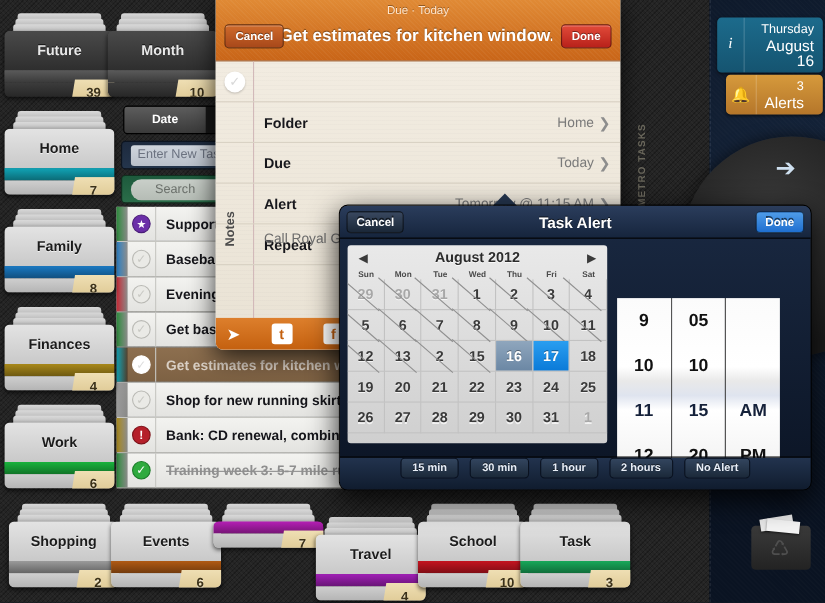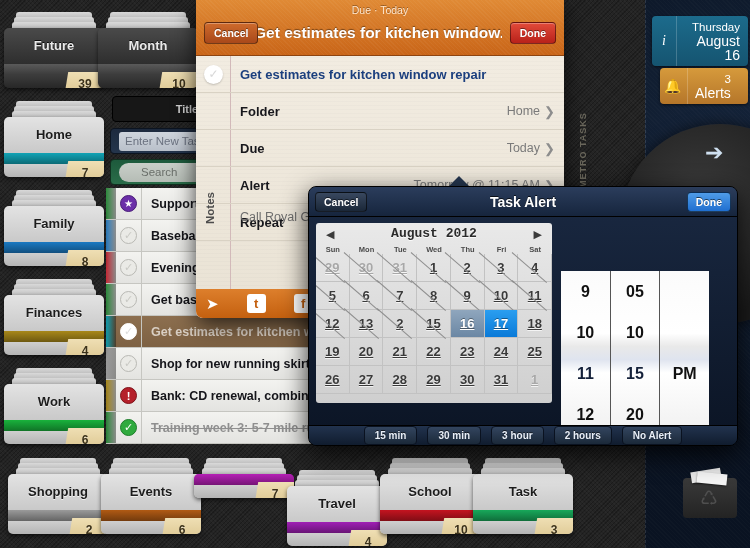--- a/index.html
+++ b/index.html
@@ -202,54 +202,53 @@
   .abtn { position:absolute; top:5px; height:20px; line-height:19px; padding:0 8px; border-radius:4px;
     font-size:10.5px; font-weight:bold; color:#fff; border:1px solid rgba(0,0,0,.6);
     text-shadow:0 -1px 0 rgba(0,0,0,.6); }
   .abtn.c { left:6px; background:linear-gradient(to bottom,#39485f,#1a2738); }
   .abtn.d { right:6px; background:linear-gradient(to bottom,#4f9ce8,#1f6fd0); }
 
   .cal { position:absolute; left:7px; top:36px; width:236px; height:180px;
     background:linear-gradient(to bottom,#e9e9e9,#cfcfcf); border-radius:3px; overflow:hidden; }
   .cal .nav { height:22px; position:relative; }
   .cal .mon { text-align:center; line-height:22px; font-size:13px; font-weight:bold; color:#2b2b2b;
-    text-shadow:0 1px 0 rgba(255,255,255,.8);font-family:Liberation Mono, monospace; }
+    text-shadow:0 1px 0 rgba(255,255,255,.8); }
   .cal .arr { position:absolute; top:5px; font-size:11px; color:#3a3a3a; }
   .cal .arr.l { left:10px; } .cal .arr.r { right:10px; }
   .cal .dow { display:grid; grid-template-columns:repeat(7,1fr); }
   .cal .dow span { text-align:center; font-size:7.5px; color:#4a4a4a; font-weight:bold; }
   .cal .grid { display:grid; grid-template-columns:repeat(7,1fr); grid-auto-rows:28px; }
   .cal .grid div {
     position:relative; display:flex; align-items:center; justify-content:center;
     font-size:13px; font-weight:bold; color:#3a3a3a;
     border-right:1px solid #c2c2c2; border-bottom:1px solid #c2c2c2;
     text-shadow:0 1px 0 rgba(255,255,255,.7);
-    text-decoration:underline;
   }
   .cal .grid div.past::after {
     content:""; position:absolute; left:-6px; top:-2px; width:46px; height:1px;
     background:#8f8f8f; transform:rotate(41deg); transform-origin:left center;
   }
   .cal .grid div.dim { color:#a8a8a8; }
   .cal .grid div.today { background:linear-gradient(to bottom,#8fa6bd,#6b87a4); color:#fff; text-shadow:0 -1px 0 rgba(0,0,0,.4); }
   .cal .grid div.pick { background:linear-gradient(to bottom,#2a9ef0,#0a7ad8); color:#fff; text-shadow:0 -1px 0 rgba(0,0,0,.4); }
 
   .picker { position:absolute; right:18px; top:44px; width:148px; height:164px; display:flex; }
   .picker .col { flex:1; position:relative; overflow:hidden;
     background:linear-gradient(to bottom,#fbfbfb 0%,#ffffff 38%,#e9e9e9 46%,#dfe4ef 54%,#ffffff 62%,#f0f0f0 100%);
     border-right:1px solid #555; }
   .picker .col:last-child { border-right:none; }
   .picker .col span { display:block; height:41px; line-height:41px; text-align:center;
     font-size:16px; font-weight:bold; color:#111; }
   .picker .col span.sel { color:#15213a; }
   .picker-wrap { position:absolute; right:10px; top:40px; width:164px; height:172px; }
 
-  .quick { position:absolute; left:0; right:0; bottom:0; height:20px;
+  .quick { position:absolute; left:0; right:0; bottom:0; height:30px;
     background:linear-gradient(to bottom,#22334e,#101c2e); border-top:1px solid #000;
-    display:flex; align-items:flex-end; justify-content:center; gap:10px; }
+    display:flex; align-items:flex-start; justify-content:center; gap:10px; }
   .quick div { height:19px; line-height:18px; padding:0 10px; border-radius:4px; font-size:10px;
     font-weight:bold; color:#e8eef7; background:linear-gradient(to bottom,#33455f,#1b2939);
     border:1px solid #0a1220; text-shadow:0 -1px 0 rgba(0,0,0,.6); }
 
   .nub { position:absolute; left:448px; top:176px; width:0; height:0;
     border-left:11px solid transparent; border-right:11px solid transparent;
     border-bottom:11px solid #25364f; }
 
   
   .pill { position:absolute; border-radius:4px; display:flex; overflow:hidden;
@@ -279,20 +278,21 @@
 </head>
 <body>
 
 <div id="root">
   <div class="bg-left"></div>
   <div class="seam"></div>
   <div class="bg-right"></div>
 
   <div class="listpanel">
     <div class="seg">
+      <div class="on">Date</div>
       <div>Title</div>
     </div>
     <div class="newtask">
       <span>Enter New Task</span>
     </div>
     <div class="searchbar">
       <svg width="11" height="11" viewBox="0 0 11 11">
         <circle cx="4.5" cy="4.5" r="3.2" fill="none" stroke="#6a6f6a" stroke-width="1.5"></circle>
         <line x1="7" y1="7" x2="10" y2="10" stroke="#6a6f6a" stroke-width="1.6"></line>
       </svg>
@@ -549,21 +549,20 @@
     <div class="hdr">
       <div class="sub">Due · Today</div>
       <div class="ttl">Get estimates for kitchen window...</div>
       <div class="btn3d cancel">Cancel</div>
       <div class="btn3d done">Done</div>
     </div>
     <div class="paper">
       <div class="margin"></div>
       <div class="drow first">
         <div class="ck">✓</div>
-        <div class="lab">Get estimates for kitchen window repair</div>
       </div>
       <div id="detail-fields">
           <div class="drow">
             <div class="lab">Folder</div>
             <div class="val">Home</div>
             <div class="chev">❯</div>
           </div>
           <div class="drow">
             <div class="lab">Due</div>
             <div class="val">Today</div>
@@ -661,27 +660,28 @@
           </div>
         <div class="col" id="col-m">
             <span>05</span>
             <span>10</span>
             <span class="sel">15</span>
             <span>20</span>
           </div>
         <div class="col" id="col-a">
             <span></span>
             <span></span>
+            <span class="sel">AM</span>
             <span>PM</span>
           </div>
       </div>
       <div class="band"></div>
     </div>
 
     <div class="quick" id="quick">
         <div>15 min</div>
         <div>30 min</div>
-        <div>3 hour</div>
+        <div>1 hour</div>
         <div>2 hours</div>
         <div>No Alert</div>
       </div>
   </div>
 </div>
 
 </body></html>

